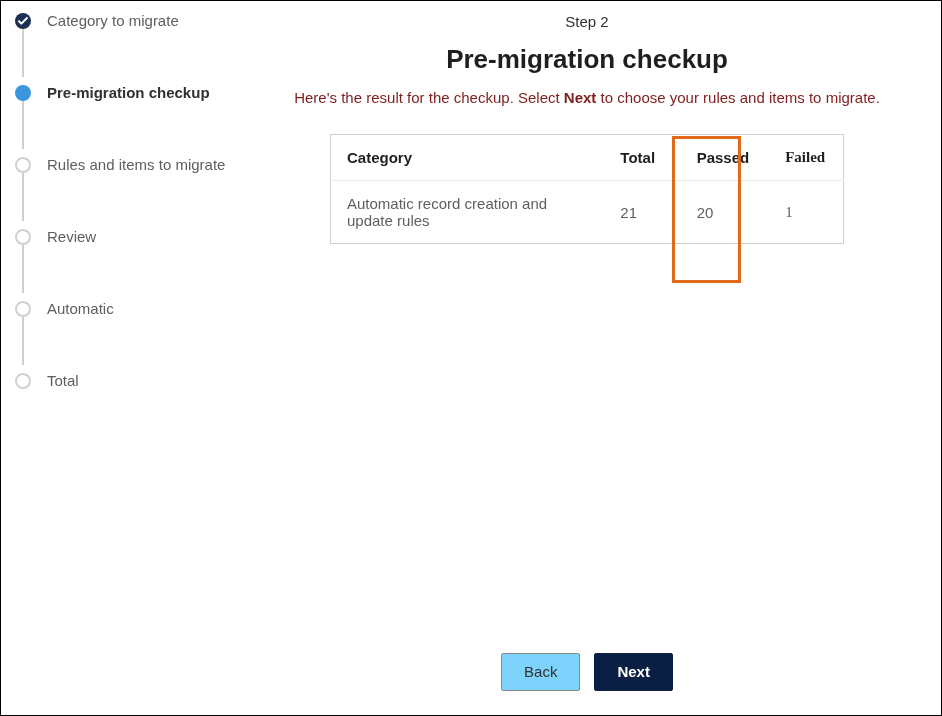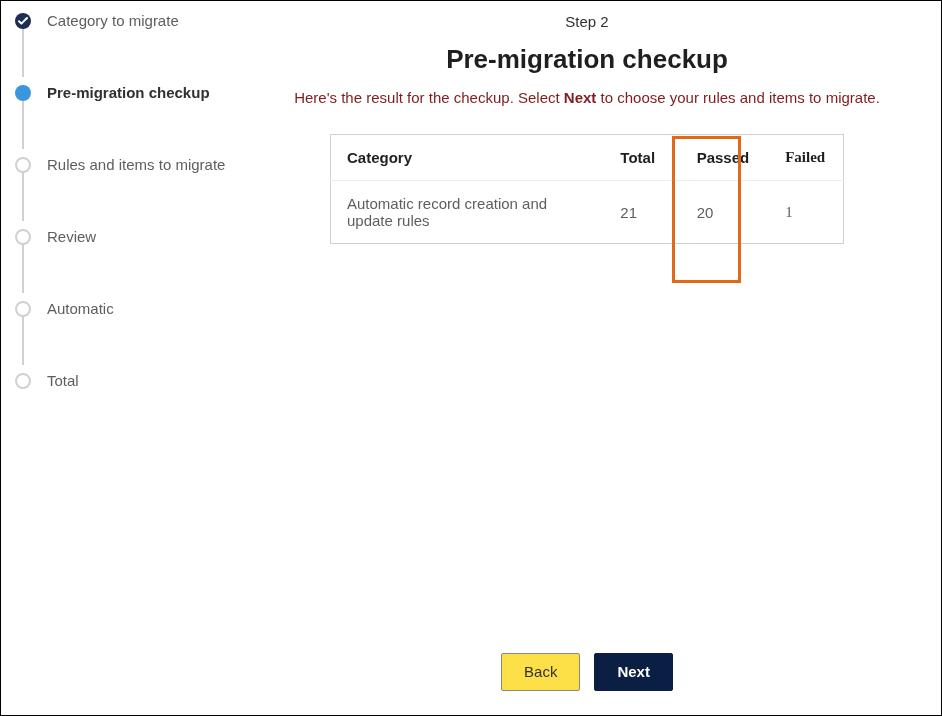--- a/index.html
+++ b/index.html
@@ -146,21 +146,21 @@
   }
   button.btn {
     font-family:inherit;
     font-size:15px;
     padding:8px 22px;
     border-radius:2px;
     cursor:pointer;
     line-height:20px;
   }
   button.secondary {
-    background:#fde047;
+    background:#7dd3fc;
     border:1px solid #8a8886;
     color:#323130;
   }
   button.primary {
     background:#0b1f44;
     border:1px solid #0b1f44;
     color:#fff;
     font-weight:600;
   }
 </style>

